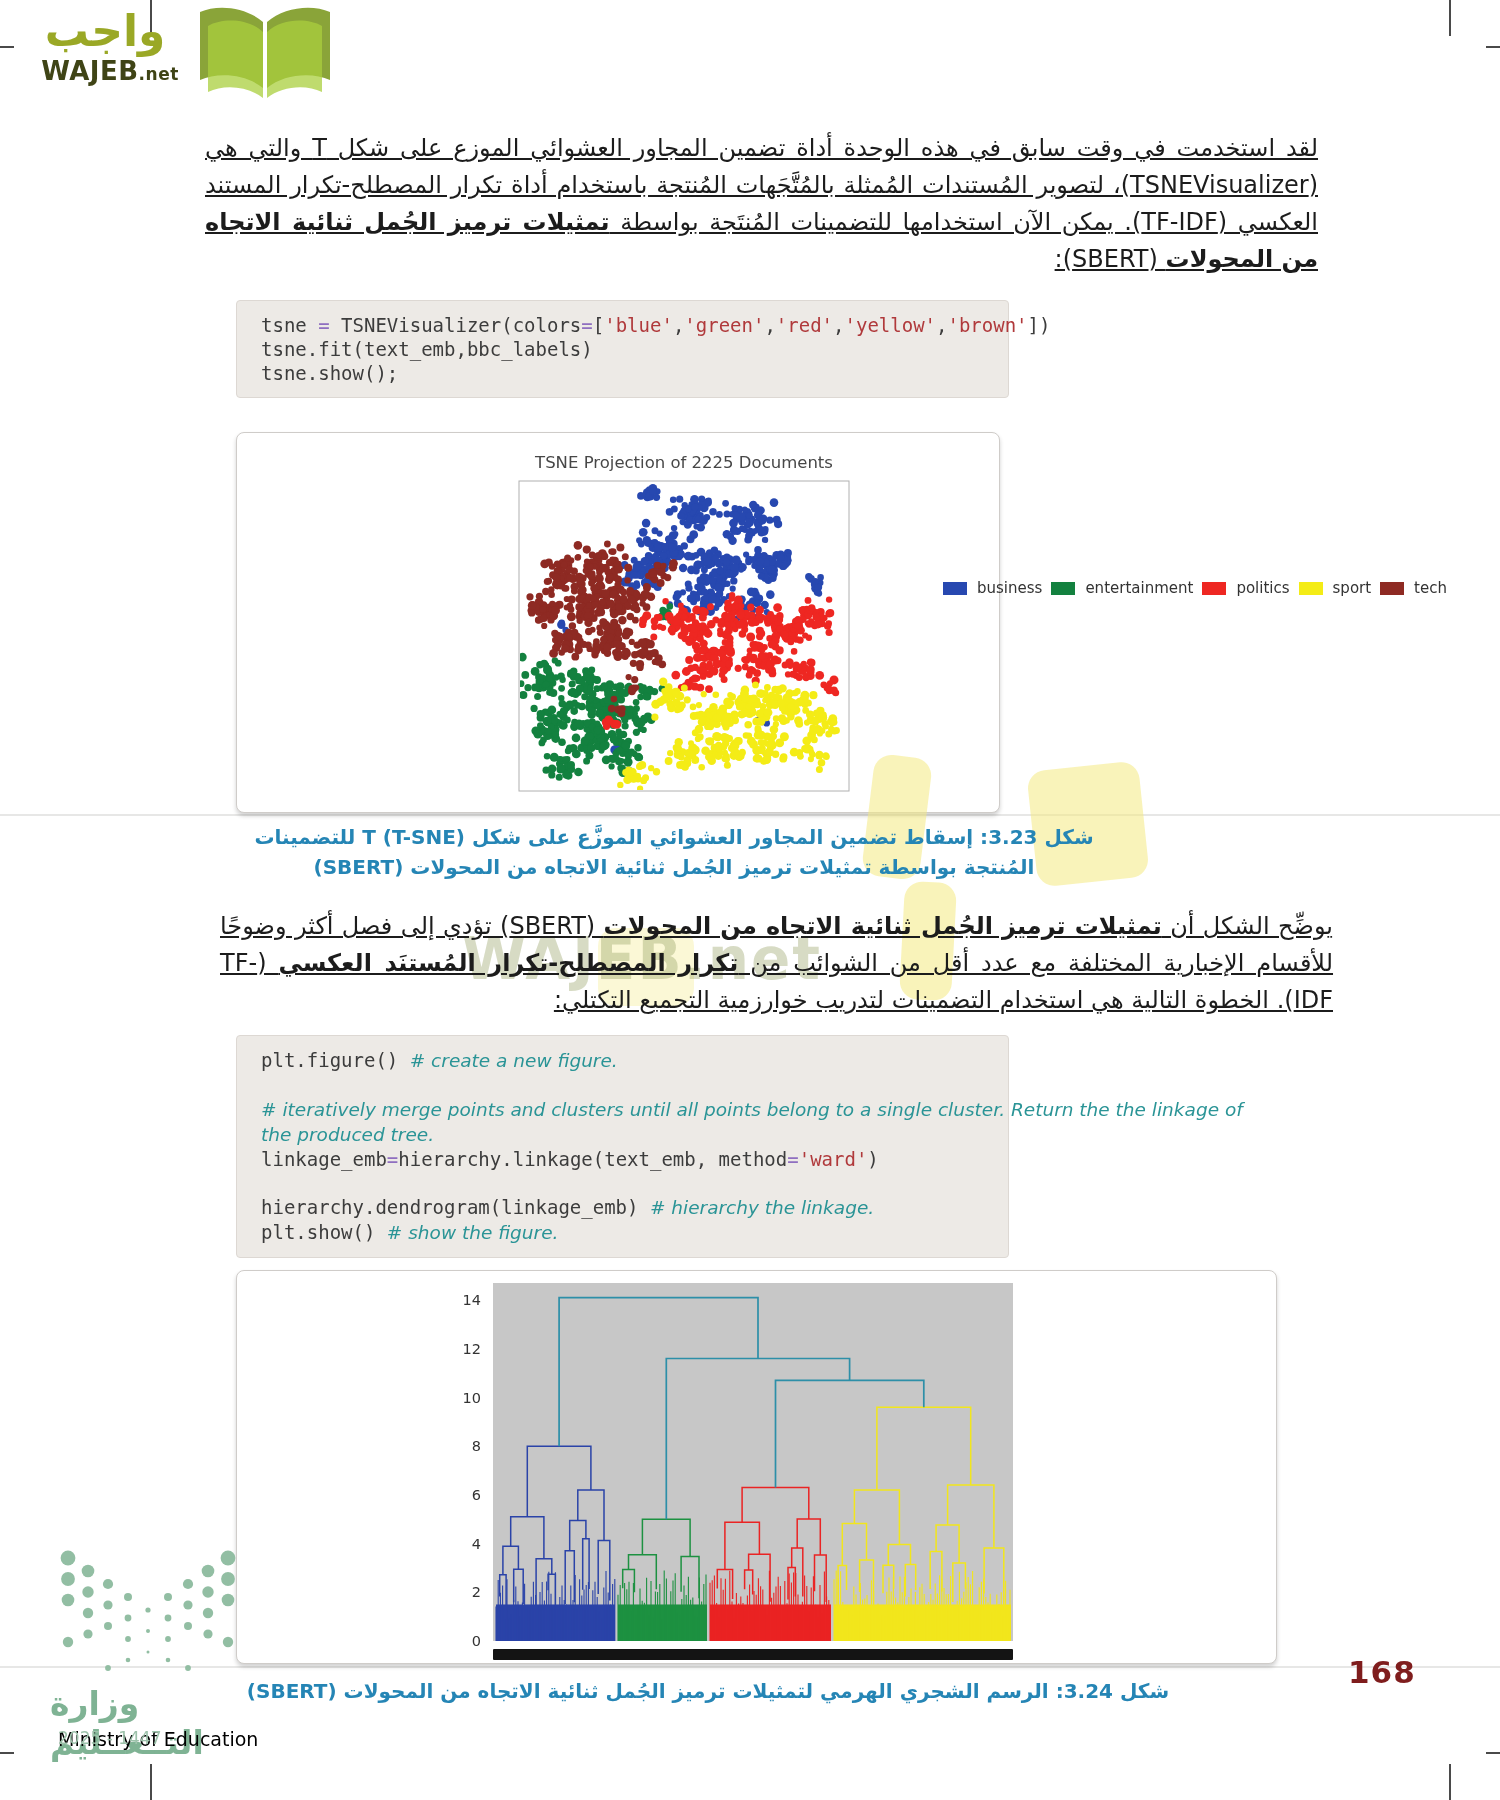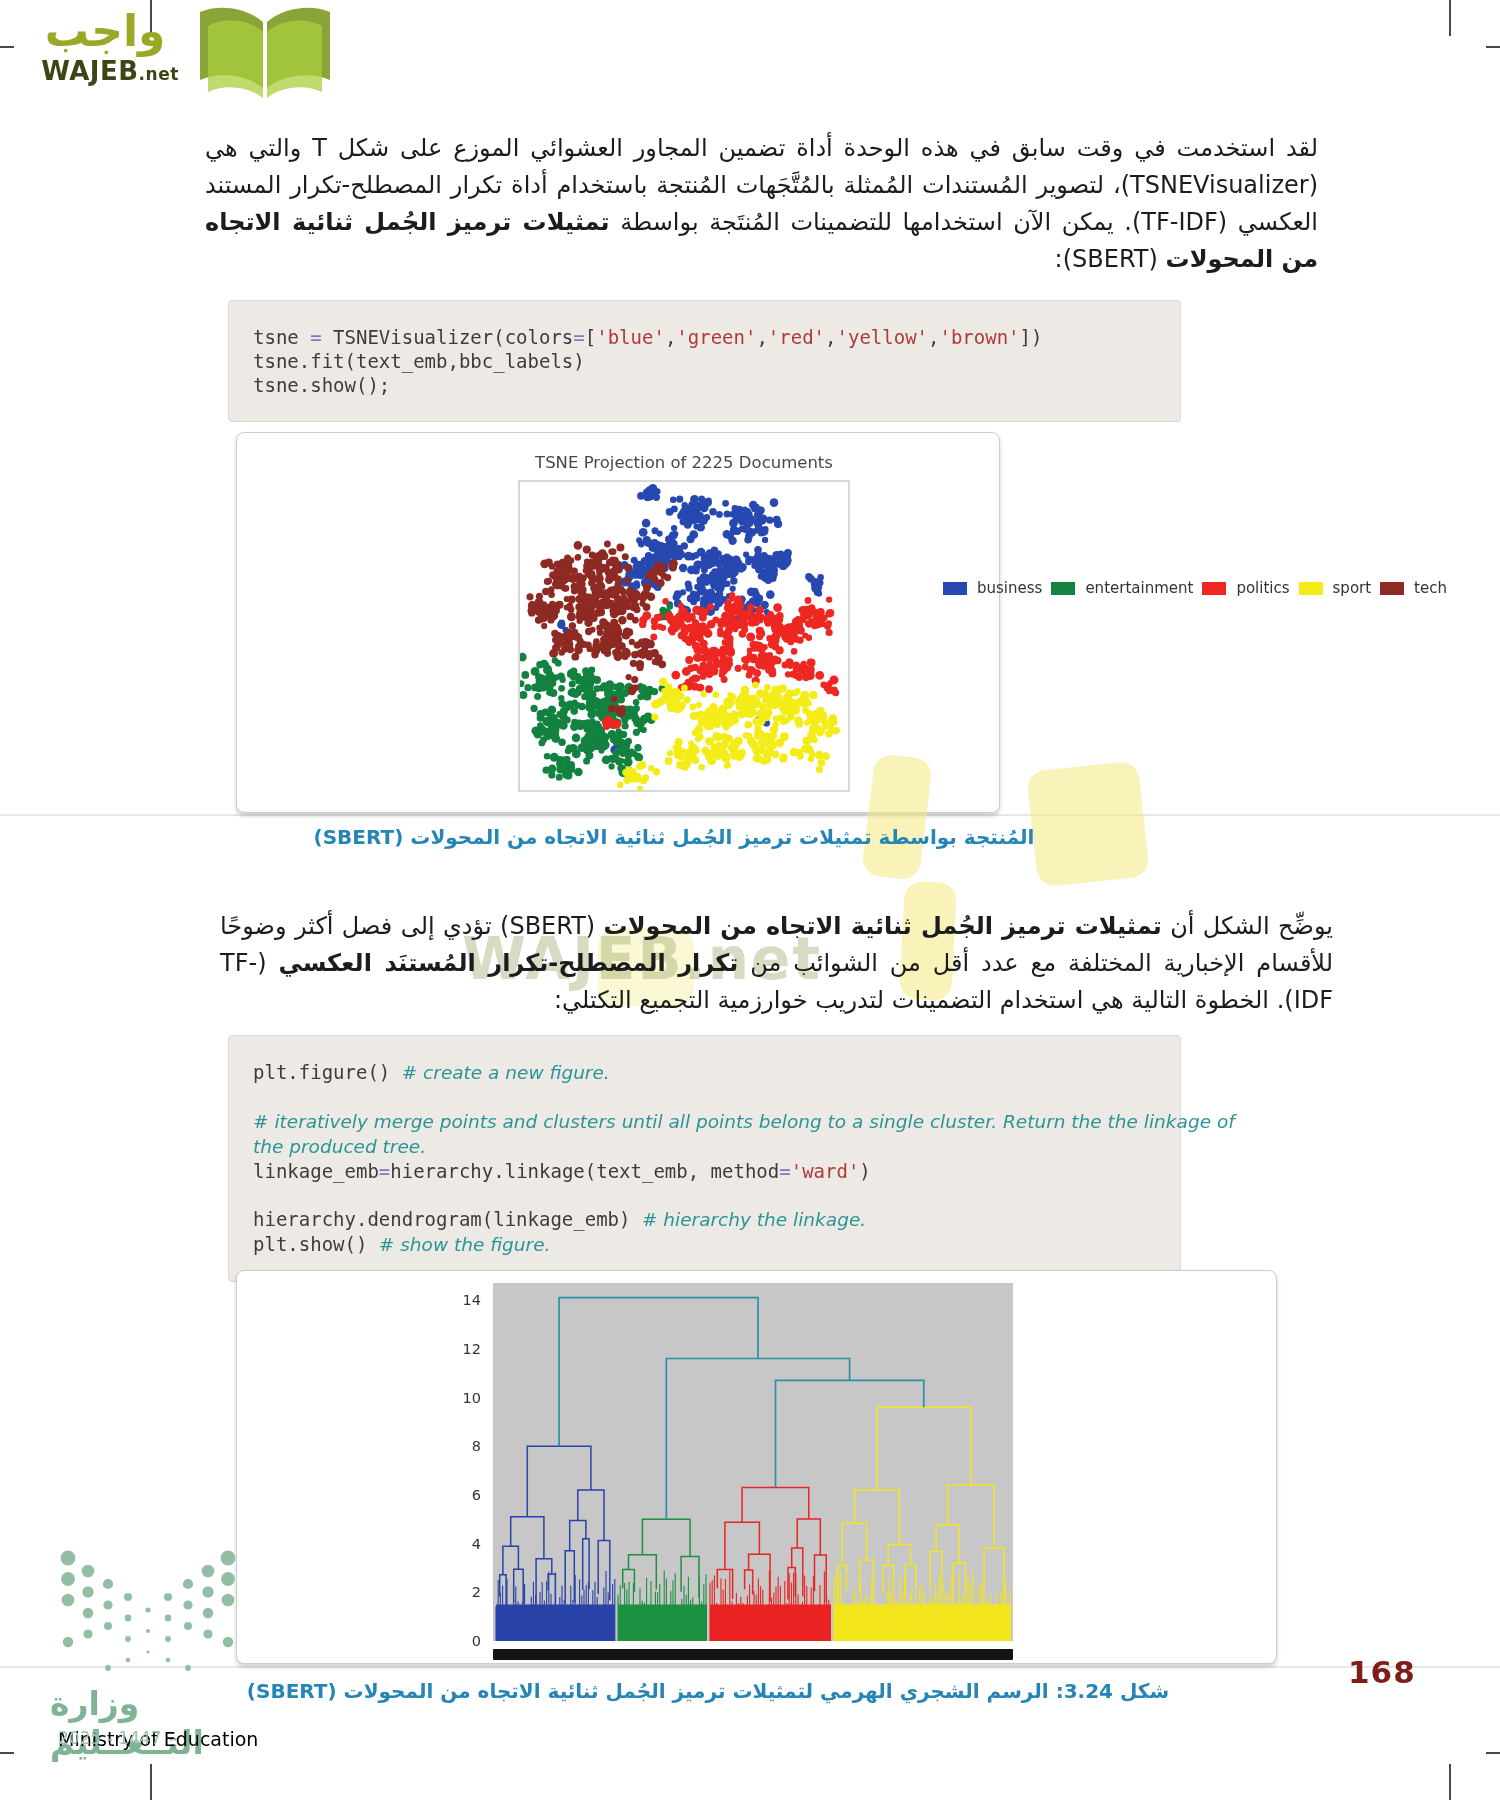--- a/index.html
+++ b/index.html
@@ -9,26 +9,26 @@
   
   .mark{position:absolute;background:#4a4a4a;}
   
   .wajeb-ar{position:absolute;left:30px;top:8px;width:150px;text-align:center;
             font-size:44px;font-weight:bold;color:#9aa826;line-height:46px;}
   .wajeb-en{position:absolute;left:30px;top:56px;width:160px;text-align:center;
             font-size:26px;font-weight:bold;color:#3f4416;letter-spacing:.5px;}
   .wajeb-en .net{font-size:17px;}
   
   .para{position:absolute;left:205px;width:1113px;direction:rtl;text-align:justify;
-        font-size:24px;line-height:37px;color:#1c1c1c;}
+        font-size:24px;line-height:37px;color:#1c1c1c;text-decoration:underline;}
   .para b{font-weight:700;}
   
-  .codebox{position:absolute;left:228px;width:953px;background:#edeae6;
+  .codebox{position:absolute;left:236px;width:773px;background:#edeae6;
            border:1px solid #ddd8d3;border-radius:4px;box-sizing:border-box;
-           padding:24px 24px;font-family:"DejaVu Sans Mono",monospace;
+           padding:12px 24px;font-family:"DejaVu Sans Mono",monospace;
            font-size:19px;line-height:24px;color:#3c3c3c;}
   .codebox .ln{white-space:pre;min-height:24px;}
   .tok-s{color:#b0393b;}
   .tok-o{color:#8f6fc0;}
   .tok-c{color:#2a9496;font-style:italic;font-family:"DejaVu Sans",sans-serif;font-size:18.5px;}
   
   .figbox{position:absolute;background:#ffffff;border:1px solid #cfccc9;border-radius:8px;
           box-shadow:0 3px 4px rgba(0,0,0,.18);box-sizing:border-box;}
   .fig-title{position:absolute;text-align:center;font-size:16.5px;color:#474747;}
   .legend{position:absolute;display:flex;gap:9px;}
@@ -2107,20 +2107,21 @@
 
   <div class="wm">
     <div class="wm-blob" style="left:868px;top:756px;width:58px;height:122px;transform:rotate(7deg);"></div>
     <div class="wm-blob" style="left:1032px;top:766px;width:112px;height:116px;transform:rotate(-6deg);"></div>
     <div class="wm-blob" style="left:902px;top:882px;width:52px;height:118px;transform:rotate(3deg);"></div>
     <div class="wm-blob" style="left:598px;top:928px;width:96px;height:78px;opacity:.6;"></div>
     <div class="wm-text">WAJEB.net</div>
   </div>
 
   <div class="caption" style="left:236px;top:822px;width:876px;">
+    <div><b>شكل 3.23: </b><span>إسقاط تضمين المجاور العشوائي الموزَّع على شكل T (T-SNE) للتضمينات</span></div>
     <div><span>المُنتجة بواسطة تمثيلات ترميز الجُمل ثنائية الاتجاه من المحولات (SBERT)</span></div>
   </div>
 
   <p class="para" style="top:893px;margin:15px;"><span>يوضِّح الشكل أن </span><b>تمثيلات ترميز الجُمل ثنائية الاتجاه من المحولات</b><span> (SBERT) تؤدي إلى فصل أكثر وضوحًا للأقسام الإخبارية المختلفة مع عدد أقل من الشوائب من </span><b>تكرار المصطلح-تكرار المُستنَد العكسي</b><span> (TF-IDF). الخطوة التالية هي استخدام التضمينات لتدريب خوارزمية التجميع التكتلي:</span></p>
 
   <div class="codebox" style="top:1035px;">
       <div class="ln"><span>plt.figure() </span><span class="tok-c"># create a new figure.</span></div>
       <div class="ln">&nbsp;</div>
       <div class="ln"><span class="tok-c"># iteratively merge points and clusters until all points belong to a single cluster. Return the the linkage of</span></div>
       <div class="ln"><span class="tok-c">the produced tree.</span></div>

